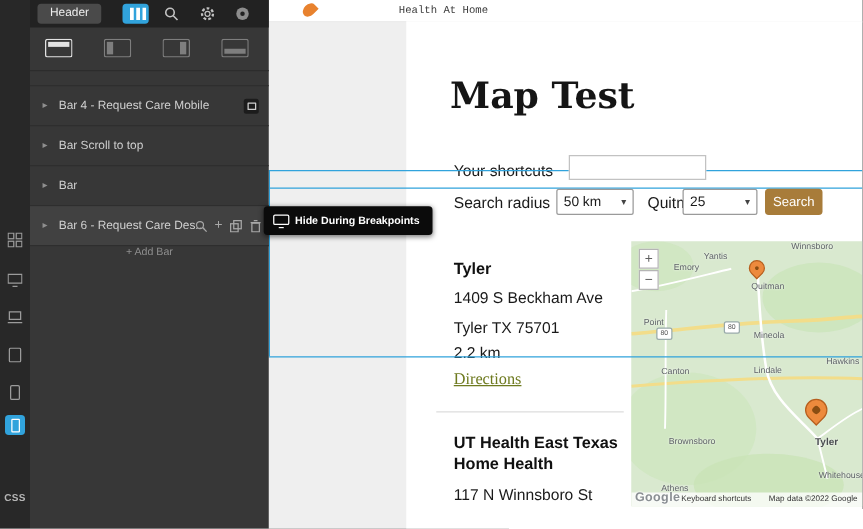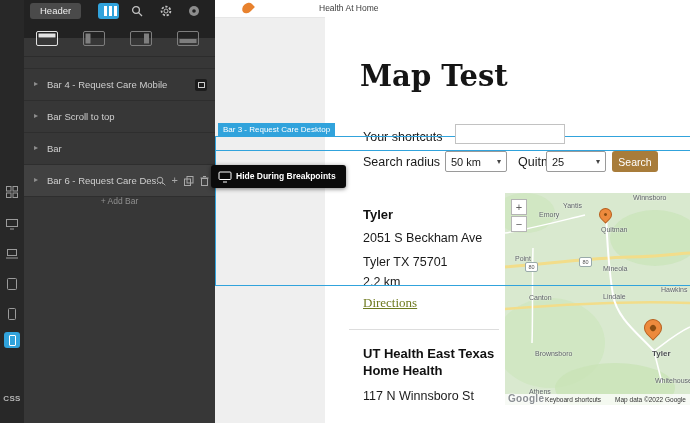--- a/index.html
+++ b/index.html
@@ -8,21 +8,21 @@
   
   #strip{position:absolute;left:0;top:0;width:24px;height:423px;background:#282828;z-index:10;}
   .strip-ic{position:absolute;left:50%;transform:translateX(-50%);color:#9b9b9b;}
   #css-label{position:absolute;left:0;width:24px;top:394px;text-align:center;
              font-size:8px;font-weight:bold;color:#b5b5b5;letter-spacing:.3px;}
   #bp-active{position:absolute;left:4px;top:332px;width:16px;height:16px;border-radius:3px;
              background:var(--accent);}
   #bp-active i{position:absolute;left:5px;top:3px;width:5px;height:9px;border:1px solid #fff;border-radius:1px;}
   
   #panel{position:absolute;left:24px;top:0;width:191px;height:423px;background:#373737;z-index:10;}
-  #toolbar{position:absolute;left:0;top:0;width:100%;height:38px;background:#222;}
+  #toolbar{position:absolute;left:0;top:0;width:100%;height:22px;background:#222;}
   #hdr-btn{position:absolute;left:6px;top:3px;height:16px;line-height:16px;padding:0 10px;
            background:#4a4a4a;border:0;border-radius:3px;color:#eee;font-size:9.5px;
            font-family:inherit;cursor:pointer;}
   #layout-btn{position:absolute;left:74px;top:3px;width:21px;height:16px;border-radius:3px;
               background:var(--accent);border:0;cursor:pointer;}
   .tb-ic{position:absolute;top:5px;cursor:pointer;}
   #tabs{position:absolute;left:0;top:22px;width:100%;height:34px;border-bottom:1px solid #2c2c2c;}
   .postab{position:absolute;top:9px;cursor:pointer;}
   #bar-list{position:absolute;left:0;top:68px;width:100%;border-top:1px solid #2e2e2e;}
   .bar-row{position:relative;height:31px;border-bottom:1px solid #2e2e2e;cursor:pointer;}
@@ -39,21 +39,21 @@
   #tooltip{position:absolute;left:211px;top:165px;height:23px;line-height:23px;background:#0b0b0b;
            border-radius:3px;color:#fff;font-size:8.5px;font-weight:bold;padding:0 10px 0 25px;
            white-space:nowrap;z-index:30;box-shadow:0 1px 4px rgba(0,0,0,.5);}
   #tooltip svg{position:absolute;left:7px;top:6px;}
   
   #canvas{position:absolute;left:215px;top:0;width:475px;height:423px;background:#efefef;}
   #site-header{position:absolute;left:0;top:0;width:475px;height:17px;background:#fff;
                border-bottom:1px solid #e6e6e6;}
   #flame{position:absolute;left:28px;top:2px;width:9px;height:12px;background:#e8822e;
          border-radius:50% 50% 50% 0;transform:rotate(-135deg);}
-  #site-name{position:absolute;left:104px;top:3px;font-family:Liberation Sans, sans-serif;
+  #site-name{position:absolute;left:104px;top:3px;font-family:Liberation Mono, monospace;
              font-size:8.5px;color:#3c3c3c;}
   #page{position:absolute;left:110px;top:17px;width:365px;height:406px;background:#fff;}
   #page-title{position:absolute;left:35px;top:42px;font-family:"DejaVu Serif",serif;
               font-weight:600;font-size:29px;color:#151515;}
   .flabel{position:absolute;font-size:12.5px;color:#1a1a1a;}
   #loc-input{position:absolute;left:130px;top:107px;width:100px;height:18px;border:1px solid #c2c2c2;
              background:#fff;z-index:5;font-size:11px;padding:0 4px;}
   .sel{position:absolute;height:21px;border:1px solid #9a9a9a;border-radius:2px;background:#fff;
        font-size:11px;color:#1a1a1a;display:flex;align-items:center;justify-content:space-between;
        padding:0 5px;z-index:5;cursor:pointer;box-sizing:border-box;}
@@ -246,21 +246,21 @@
         <span class="arr">▾</span>
       </div>
       <span class="flabel" style="left:193px;top:138px">Quitman</span>
       <div class="sel" style="left:221px;top:134px;width:60px">
         <span>25</span>
         <span class="arr">▾</span>
       </div>
       <button id="search-btn">Search</button>
 
       <span class="rname" style="top:189px">Tyler</span>
-      <span class="raddr" style="top:214px">2051 S Beckham Ave</span>
+      <span class="raddr" style="top:214px">1409 S Beckham Ave</span>
       <span class="raddr" style="top:238px">Tyler TX 75701</span>
       <span class="raddr" style="top:258px">2.2 km</span>
       <a id="dir-link">Directions</a>
       <div id="divider"></div>
       <span class="rname" style="top:328px;width:140px">UT Health East Texas Home Health</span>
       <span class="raddr" style="top:372px">117 N Winnsboro St</span>
 
       <div id="map">
         <svg class="roads" width="185" height="212">
           <ellipse cx="150" cy="45" rx="45" ry="28" fill="#cbe5ba" opacity=".8"></ellipse>
@@ -307,21 +307,20 @@
           <span>Keyboard shortcuts</span>
           <span>Map data ©2022 Google</span>
         </div>
       </div>
     </div>
 
     <div class="hline" style="left:0;top:136px;width:475px"></div>
     <div class="hline" style="left:0;top:150px;width:475px"></div>
     <div class="hline" style="left:0;top:285px;width:475px"></div>
     <div id="vline"></div>
-    <div id="sel-label">Bar 3 - Request Care Desktop</div>
   </div>
 
   <div id="tooltip">
     <svg width="14" height="12">
       <g fill="none" stroke="#fff">
           <rect x="1" y="1" width="12" height="7.5" rx="1"></rect>
           <path d="M5,11 h4"></path>
         </g>
     </svg>
     <span>Hide During Breakpoints</span>

